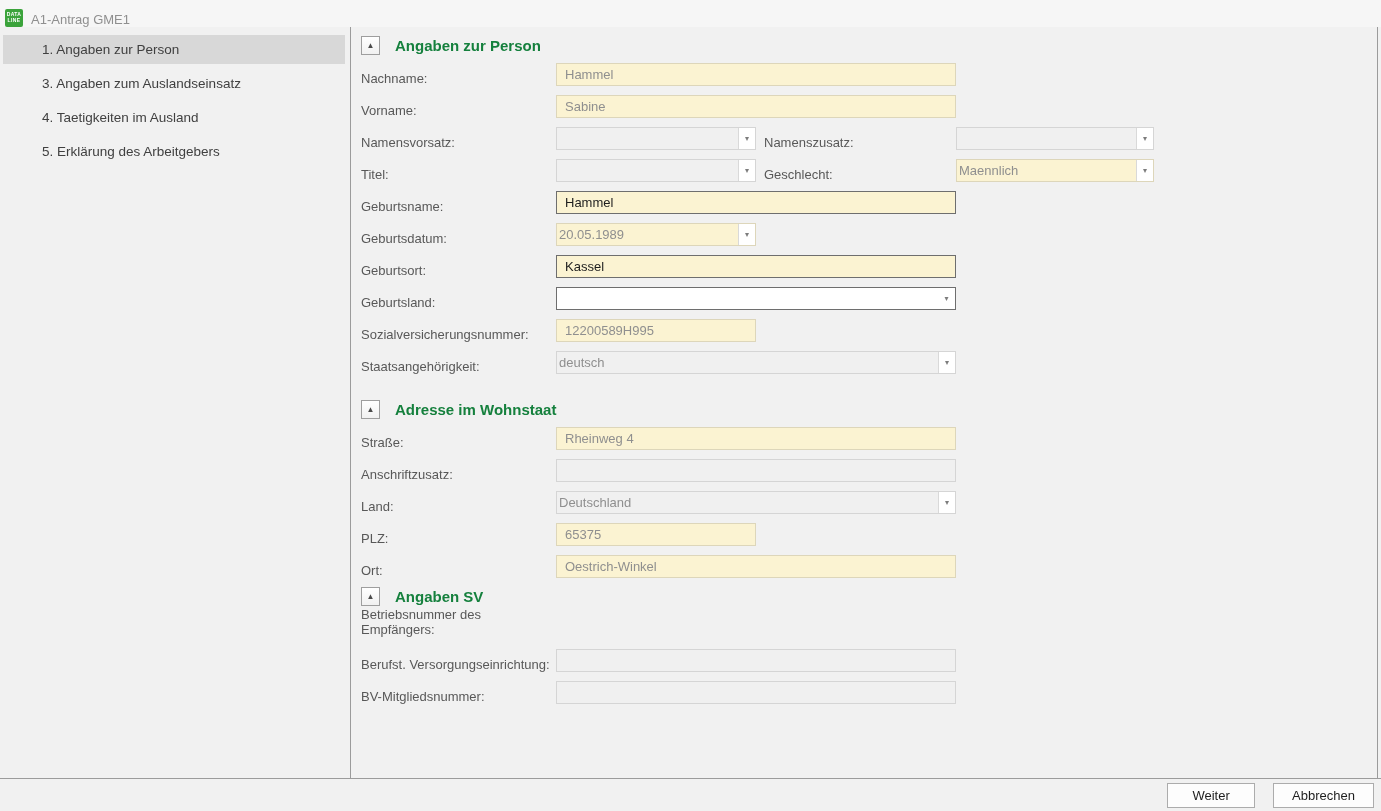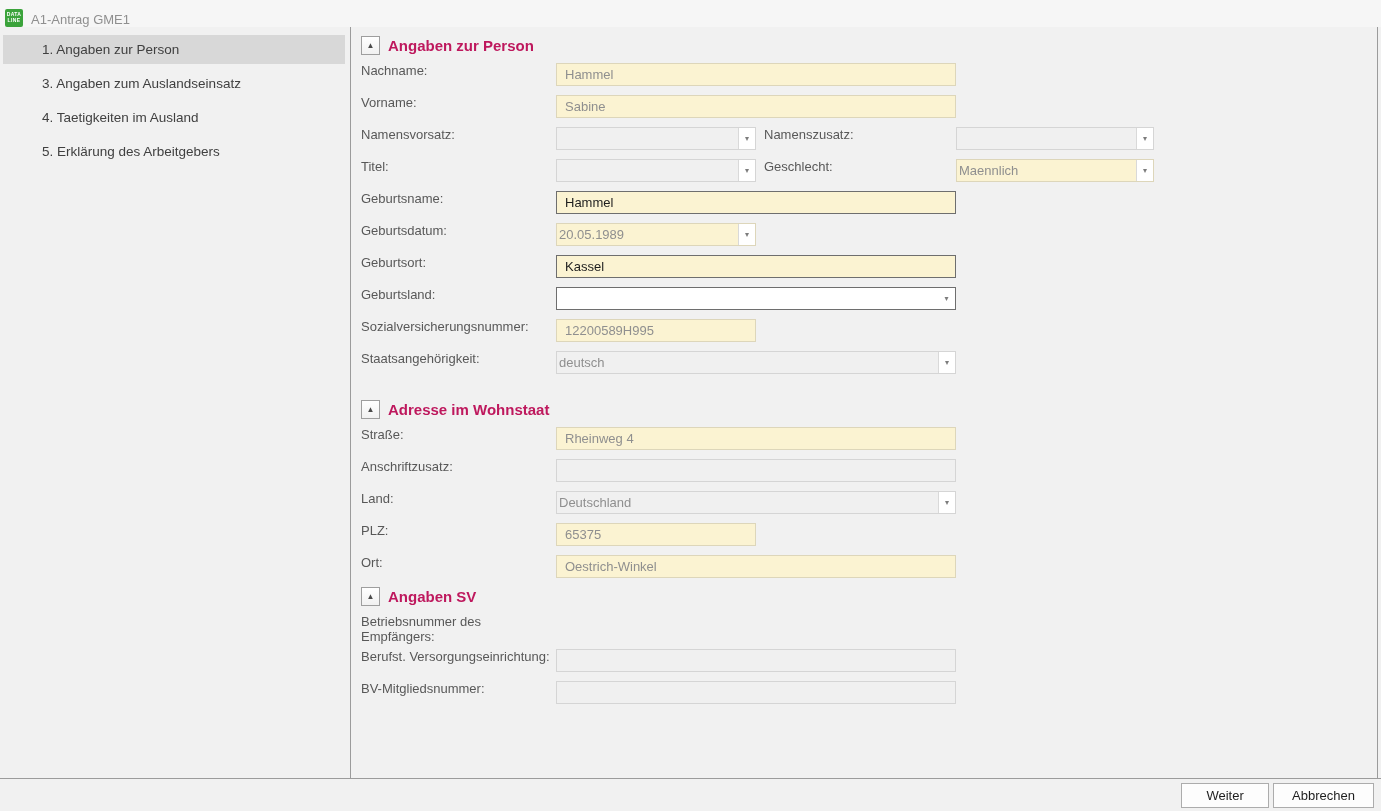--- a/index.html
+++ b/index.html
@@ -38,25 +38,25 @@
     border-right:1px solid #9b9b9b; overflow:hidden;
   }
   
   .sec-header { display:flex; align-items:center; height:19px; margin-bottom:8px; }
   .collapse-btn {
     width:19px; height:19px; background:linear-gradient(#ffffff,#f1f1f1);
     border:1px solid #9e9e9e; display:flex; align-items:center; justify-content:center;
     padding:0; cursor:pointer;
   }
   .collapse-btn span { font-size:8px; color:#4a4a4a; line-height:1; }
-  .sec-title { margin-left:8px; font-size:15px; font-weight:bold; color:#be185d; }
+  .sec-title { margin-left:15px; font-size:15px; font-weight:bold; color:#15803d; }
   .form-section.sec2 { margin-top:26px; }
   .form-section.sec3 { margin-top:5px; }
   
-  .form-row { display:flex; align-items:flex-start; height:23px; margin-bottom:9px; }
+  .form-row { display:flex; align-items:flex-end; height:23px; margin-bottom:9px; }
   .form-row.extra-gap { margin-top:12px; }
   .form-label { width:195px; flex:0 0 195px; font-size:13px; color:#585858; }
   .form-label.col2 { width:192px; flex:0 0 192px; margin-left:8px; }
   .field { height:23px; font-size:13px; }
   input.field { padding:0 8px; outline:none; }
   .w-full  { width:400px; flex:0 0 400px; }
   .w-short { width:200px; flex:0 0 200px; }
   .w-col2  { width:198px; flex:0 0 198px; }
   .f-yellow      { background:#fbf3d2; border:1px solid #ddd6ba; color:#8f8f8f; }
   .f-yellow-dark { background:#fbf3d2; border:1px solid #6e6e6e; color:#1e1e1e; }
@@ -221,17 +221,17 @@
         </div>
         <div class="form-row">
           <span class="form-label">BV-Mitgliedsnummer:</span>
           <input type="text" class="field f-gray w-full" style="">
         </div>
       </section>
     </main>
 </div>
 
 <footer class="footer">
-  <div style="display:flex;gap:4px;">
+  <div style="display:flex;gap:18px;">
       <button class="footer-btn">Weiter</button>
       <button class="footer-btn">Abbrechen</button>
     </div>
 </footer>
 
 </body></html>

